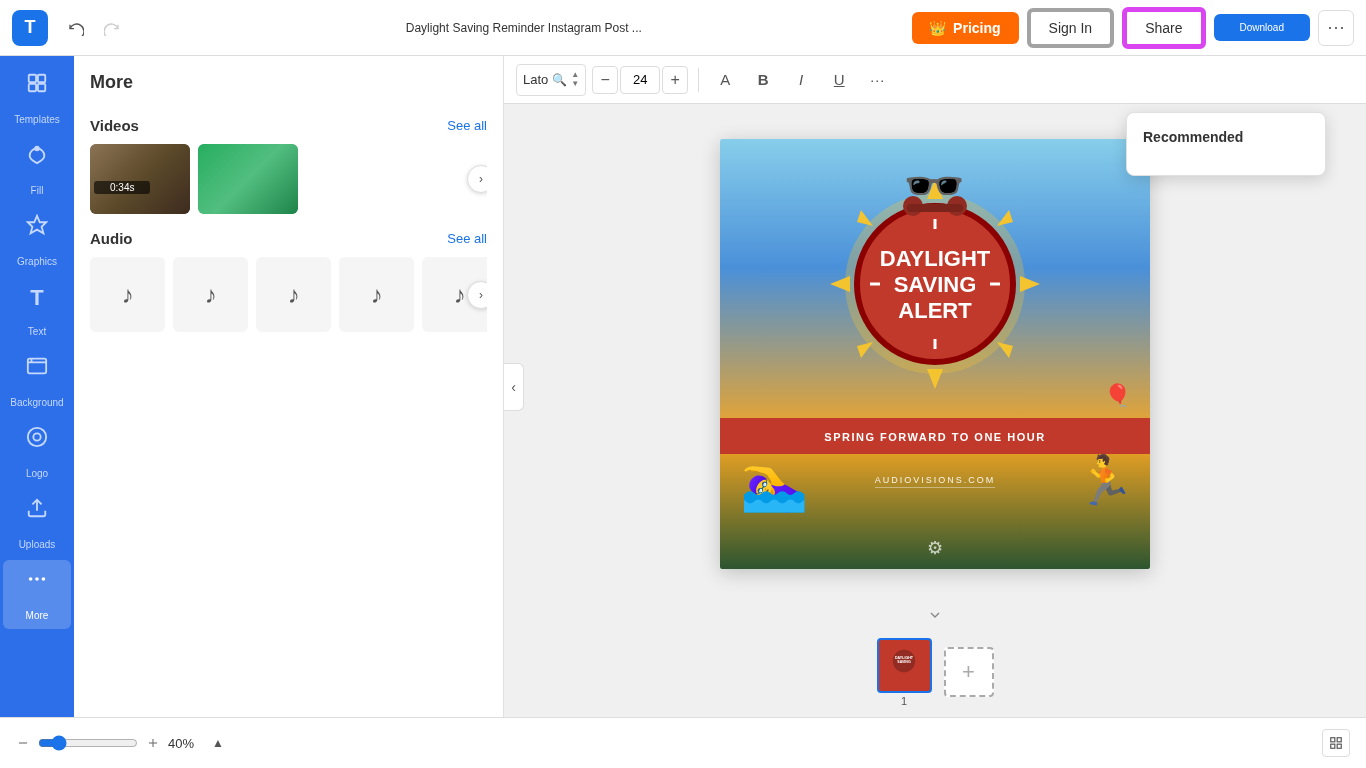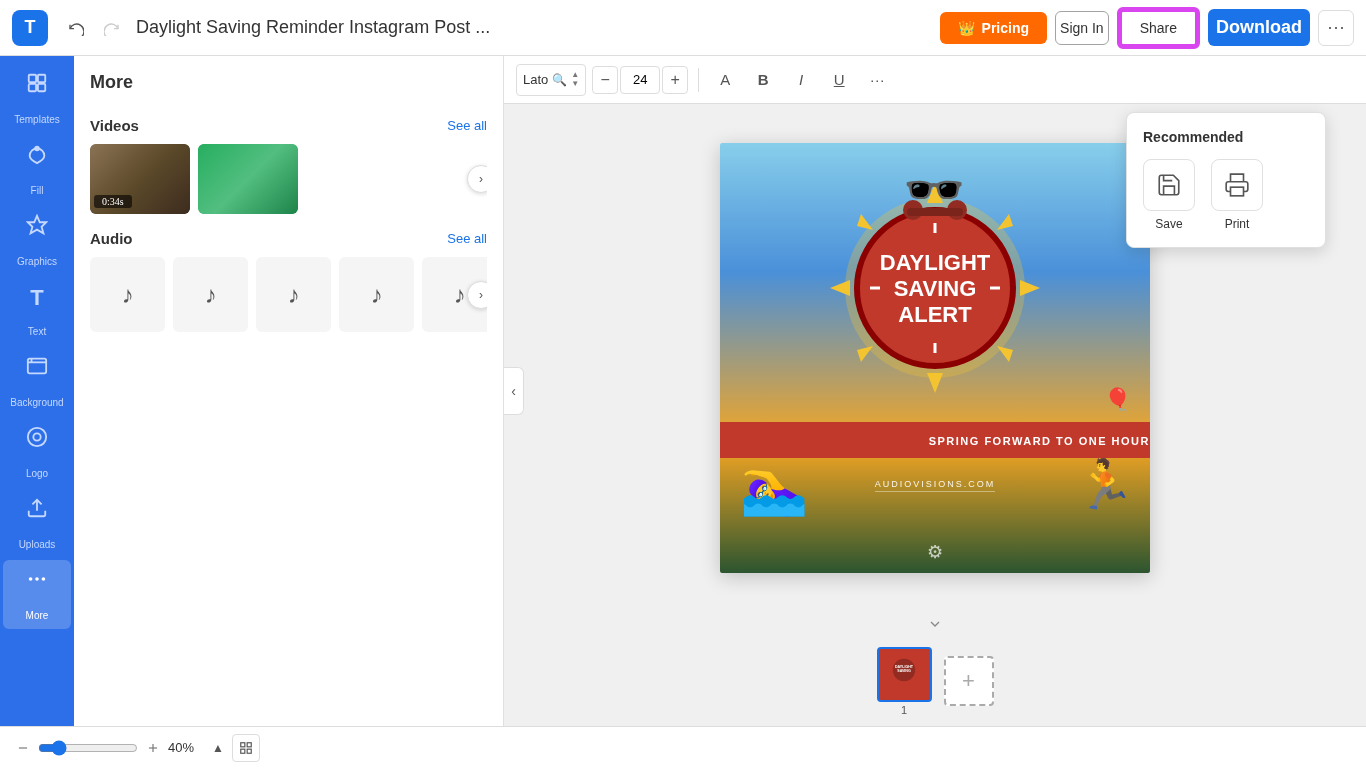--- a/index.html
+++ b/index.html
@@ -32,62 +32,62 @@
     .icon-btn {
       width: 32px; height: 32px;
       background: none; border: none; cursor: pointer;
       border-radius: 4px;
       display: flex; align-items: center; justify-content: center;
       color: #555; font-size: 16px;
     }
     .icon-btn.disabled { color: #ccc; cursor: default; }
     .header-title {
       flex: 1;
-      text-align: left;
-      font-size: 18px;
+      text-align: center;
+      font-size: 12px;
       color: #333;
       font-weight: 400;
     }
     .header-actions {
       display: flex; align-items: center; gap: 8px;
     }
     .btn-pricing {
       background: #ff6900;
       color: #fff;
       border: none; border-radius: 6px;
       padding: 8px 18px;
       font-size: 14px; font-weight: 600;
       cursor: pointer;
       display: flex; align-items: center; gap: 6px;
     }
     .btn-signin {
       background: #fff;
       color: #333;
-      border: 1px solid #a3a3a3;
+      border: 4px solid #a3a3a3;
       border-radius: 6px;
-      padding: 8px 4px;
+      padding: 8px 18px;
       font-size: 14px; font-weight: 500;
       cursor: pointer;
     }
     .btn-share {
       background: #fff;
       color: #333;
       border: 5px solid #d946ef;
       border-radius: 6px;
       padding: 8px 18px;
       font-size: 14px; font-weight: 500;
       cursor: pointer;
     }
     .btn-download {
       background: #1a73e8;
       color: #fff;
       border: none;
       border-radius: 6px;
-      padding: 8px 8px;
-      font-size: 18px; font-weight: 700;
+      padding: 8px 26px;
+      font-size: 10px; font-weight: 400;
       cursor: pointer;
     }
     .btn-more-header {
       width: 36px; height: 36px;
       background: #fff; border: 1px solid #ddd;
       border-radius: 6px; cursor: pointer;
       display: flex; align-items: center; justify-content: center;
       color: #555; font-size: 18px;
     }
 
@@ -179,28 +179,27 @@
       cursor: pointer;
       flex-shrink: 0;
     }
     .video-thumb-bg {
       width: 100%;
       height: 100%;
       border-radius: 6px;
     }
     .video-duration {
       position: absolute;
-      bottom: 6px;
+      bottom: 20px;
       left: 4px;
       background: rgba(0,0,0,0.6);
       color: #fff;
       font-size: 10px;
-      padding: 1px 8px;
+      padding: 1px 16px;
       border-radius: 3px;
-      font-family: Liberation Serif, serif;
     }
     .thumb-1 { background: linear-gradient(135deg, #8B7355, #5C4A2A, #3D2B1F); }
     .thumb-2 { background: linear-gradient(135deg, #FFB7C5, #FF69B4, #C71585); }
     .thumb-3 { background: linear-gradient(135deg, #9B59B6, #E8A0D0, #6C3483); }
     .thumb-4 { background: linear-gradient(135deg, #27AE60, #52BE80, #1E8449); }
 
     .carousel-next {
       position: absolute;
       right: -8px;
       top: 50%;
@@ -684,21 +683,21 @@
                   <line x1="0" y1="65" x2="0" y2="55" stroke="white" stroke-width="3"></line>
                   <line x1="-65" y1="0" x2="-55" y2="0" stroke="white" stroke-width="3"></line>
 
                   <circle cx="-22" cy="-78" r="10" fill="#922B21"></circle>
                   <circle cx="22" cy="-78" r="10" fill="#922B21"></circle>
                   <rect x="-28" y="-80" width="56" height="8" rx="4" fill="#7B241C"></rect>
                 </g>
               </svg>
             </div>
 
-            <div style="position:absolute;bottom:115px;left:0;right:0;background:#c0392b;padding:9px 0;text-align:right;z-index:15;">
+            <div style="position:absolute;bottom:115px;left:0;right:0;background:#c0392b;padding:9px 0;text-align:center;z-index:15;">
               <span style="color:#fff;font-weight:700;font-size:11px;letter-spacing:1.5px;font-family:Arial,sans-serif;">SPRING FORWARD TO ONE HOUR</span>
             </div>
 
             <div style="position:absolute;bottom:82px;left:0;right:0;text-align:center;z-index:15;">
               <span style="color:rgba(255,255,255,0.9);font-size:9px;letter-spacing:2px;font-family:Arial,sans-serif;border-bottom:1px solid rgba(255,255,255,0.4);padding-bottom:2px;">AUDIOVISIONS.COM</span>
             </div>
 
             <div style="position:absolute;bottom:55px;left:20px;font-size:55px;z-index:15;">🏊‍♀️</div>
 
             <div style="position:absolute;bottom:60px;right:15px;font-size:48px;z-index:15;">🏃</div>
@@ -728,49 +727,27 @@
           </div>
           <div class="page-num">1</div>
         </div>
         <div class="page-thumb-add">+</div>
       </div>
 
     </div>
 
     <div class="recommended-panel">
       <div class="recommended-title">Recommended</div>
-      <div class="recommended-items">
-        <div class="recommended-item">
-          <div class="rec-icon-wrap">
-            <svg width="26" height="26" viewBox="0 0 24 24" fill="none" stroke="#555" stroke-width="1.5">
-              <path d="M19 21H5a2 2 0 01-2-2V5a2 2 0 012-2h11l5 5v11a2 2 0 01-2 2z"></path>
-              <polyline points="17 21 17 13 7 13 7 21"></polyline>
-              <polyline points="7 3 7 8 15 8"></polyline>
-            </svg>
-          </div>
-          <span class="rec-label">Save</span>
-        </div>
-        <div class="recommended-item">
-          <div class="rec-icon-wrap">
-            <svg width="26" height="26" viewBox="0 0 24 24" fill="none" stroke="#555" stroke-width="1.5">
-              <polyline points="6 9 6 2 18 2 18 9"></polyline>
-              <path d="M6 18H4a2 2 0 01-2-2v-5a2 2 0 012-2h16a2 2 0 012 2v5a2 2 0 01-2 2h-2"></path>
-              <rect x="6" y="14" width="12" height="8"></rect>
-            </svg>
-          </div>
-          <span class="rec-label">Print</span>
-        </div>
-      </div>
     </div>
 
   </div>
 
 </div>
 
-<div style="height:42px;background:#fff;border-top:1px solid #ddd;display:flex;align-items:center;justify-content:flex-start;padding:0 16px;flex-shrink:0;gap:8px;">
+<div style="height:51px;background:#fff;border-top:1px solid #ddd;display:flex;align-items:center;justify-content:space-between;padding:0 16px;flex-shrink:0;gap:8px;">
   <div class="zoom-controls">
     <svg width="14" height="14" viewBox="0 0 24 24" fill="none" stroke="#777" stroke-width="2">
         <line x1="5" y1="12" x2="19" y2="12"></line>
       </svg>
     <input type="range" class="zoom-slider" min="10" max="200" value="40" style="width: 100px;">
     <svg width="14" height="14" viewBox="0 0 24 24" fill="none" stroke="#777" stroke-width="2">
         <line x1="12" y1="5" x2="12" y2="19"></line>
         <line x1="5" y1="12" x2="19" y2="12"></line>
       </svg>
     <span class="zoom-value">40%</span>

